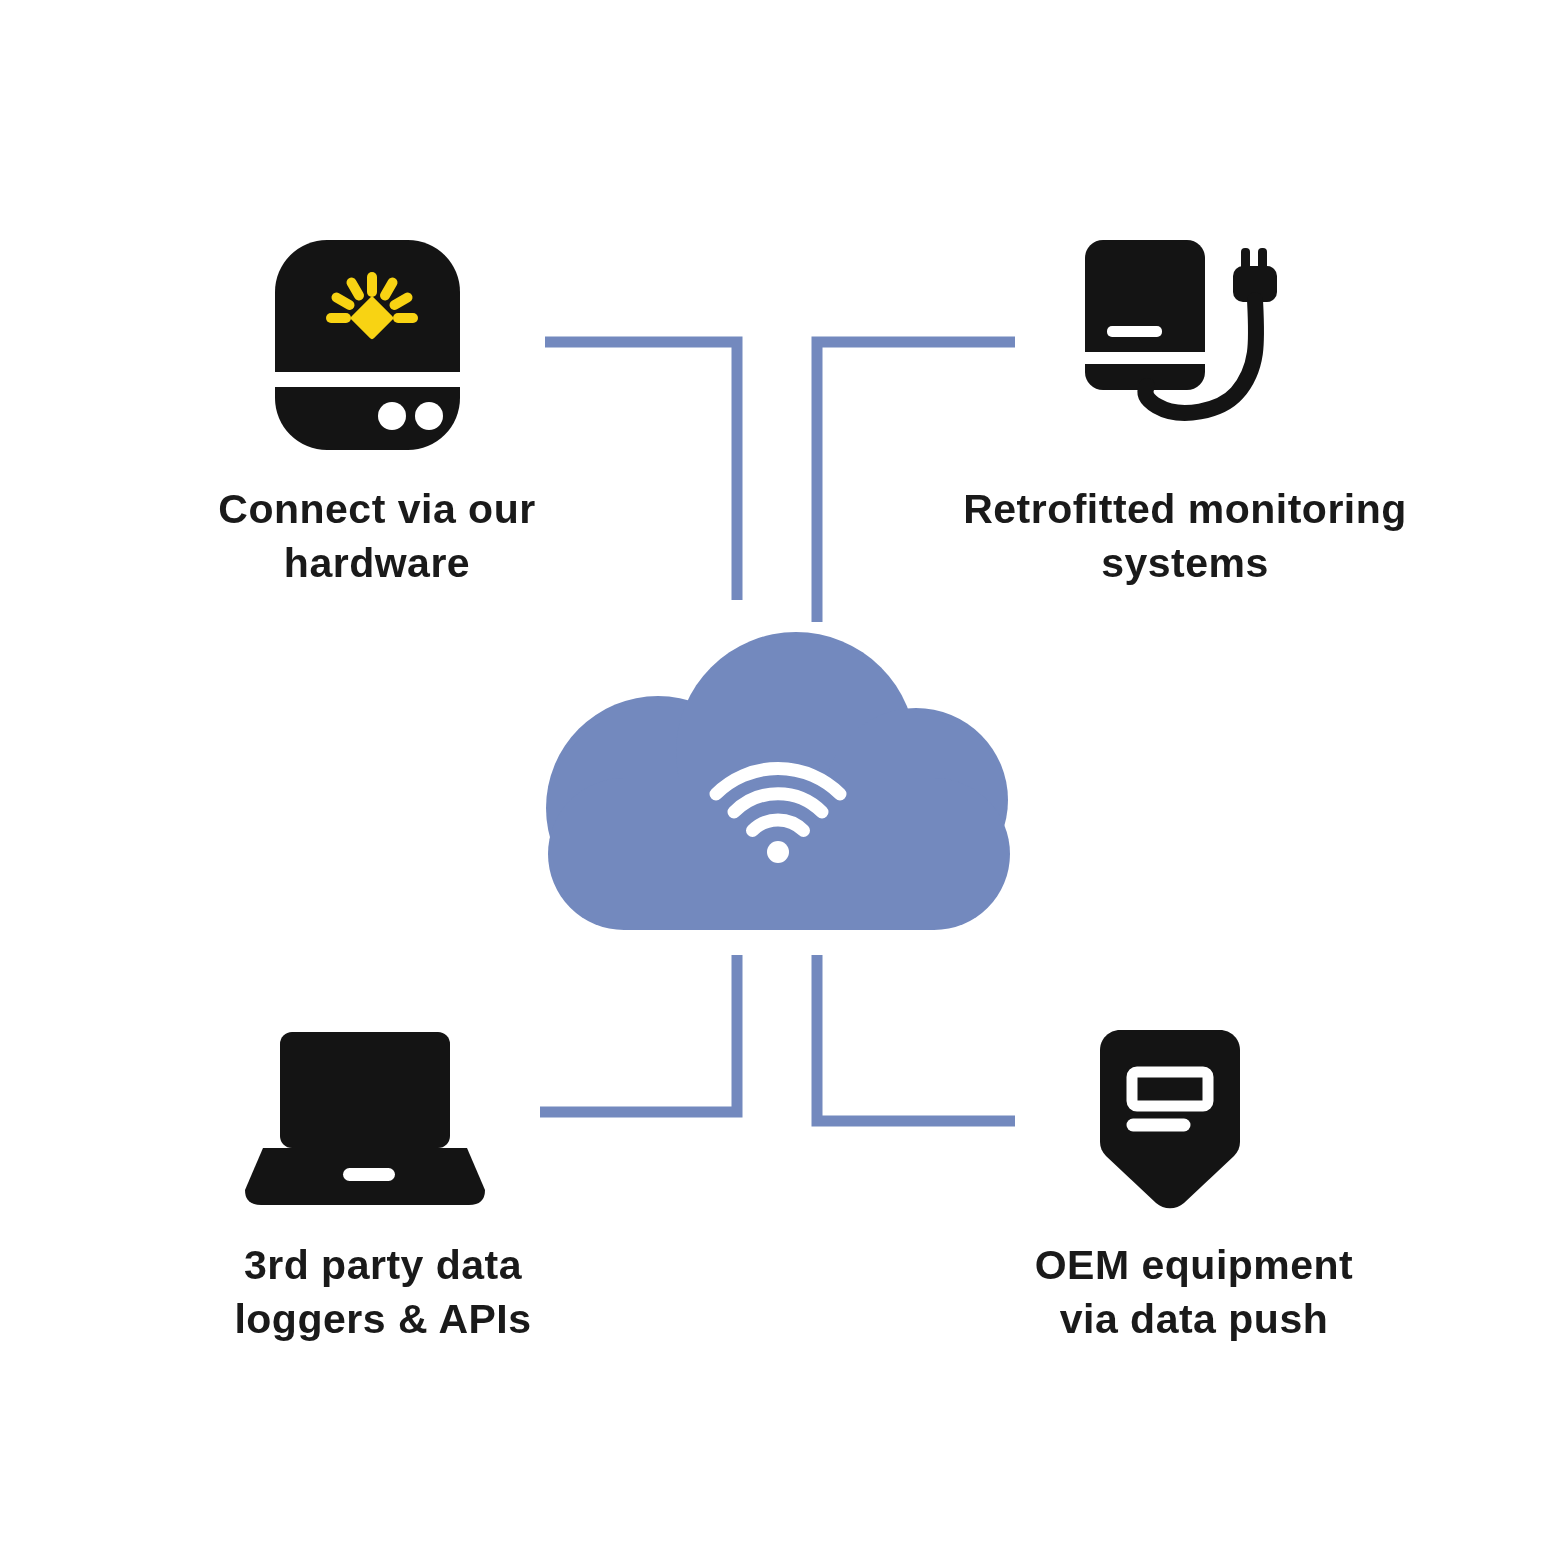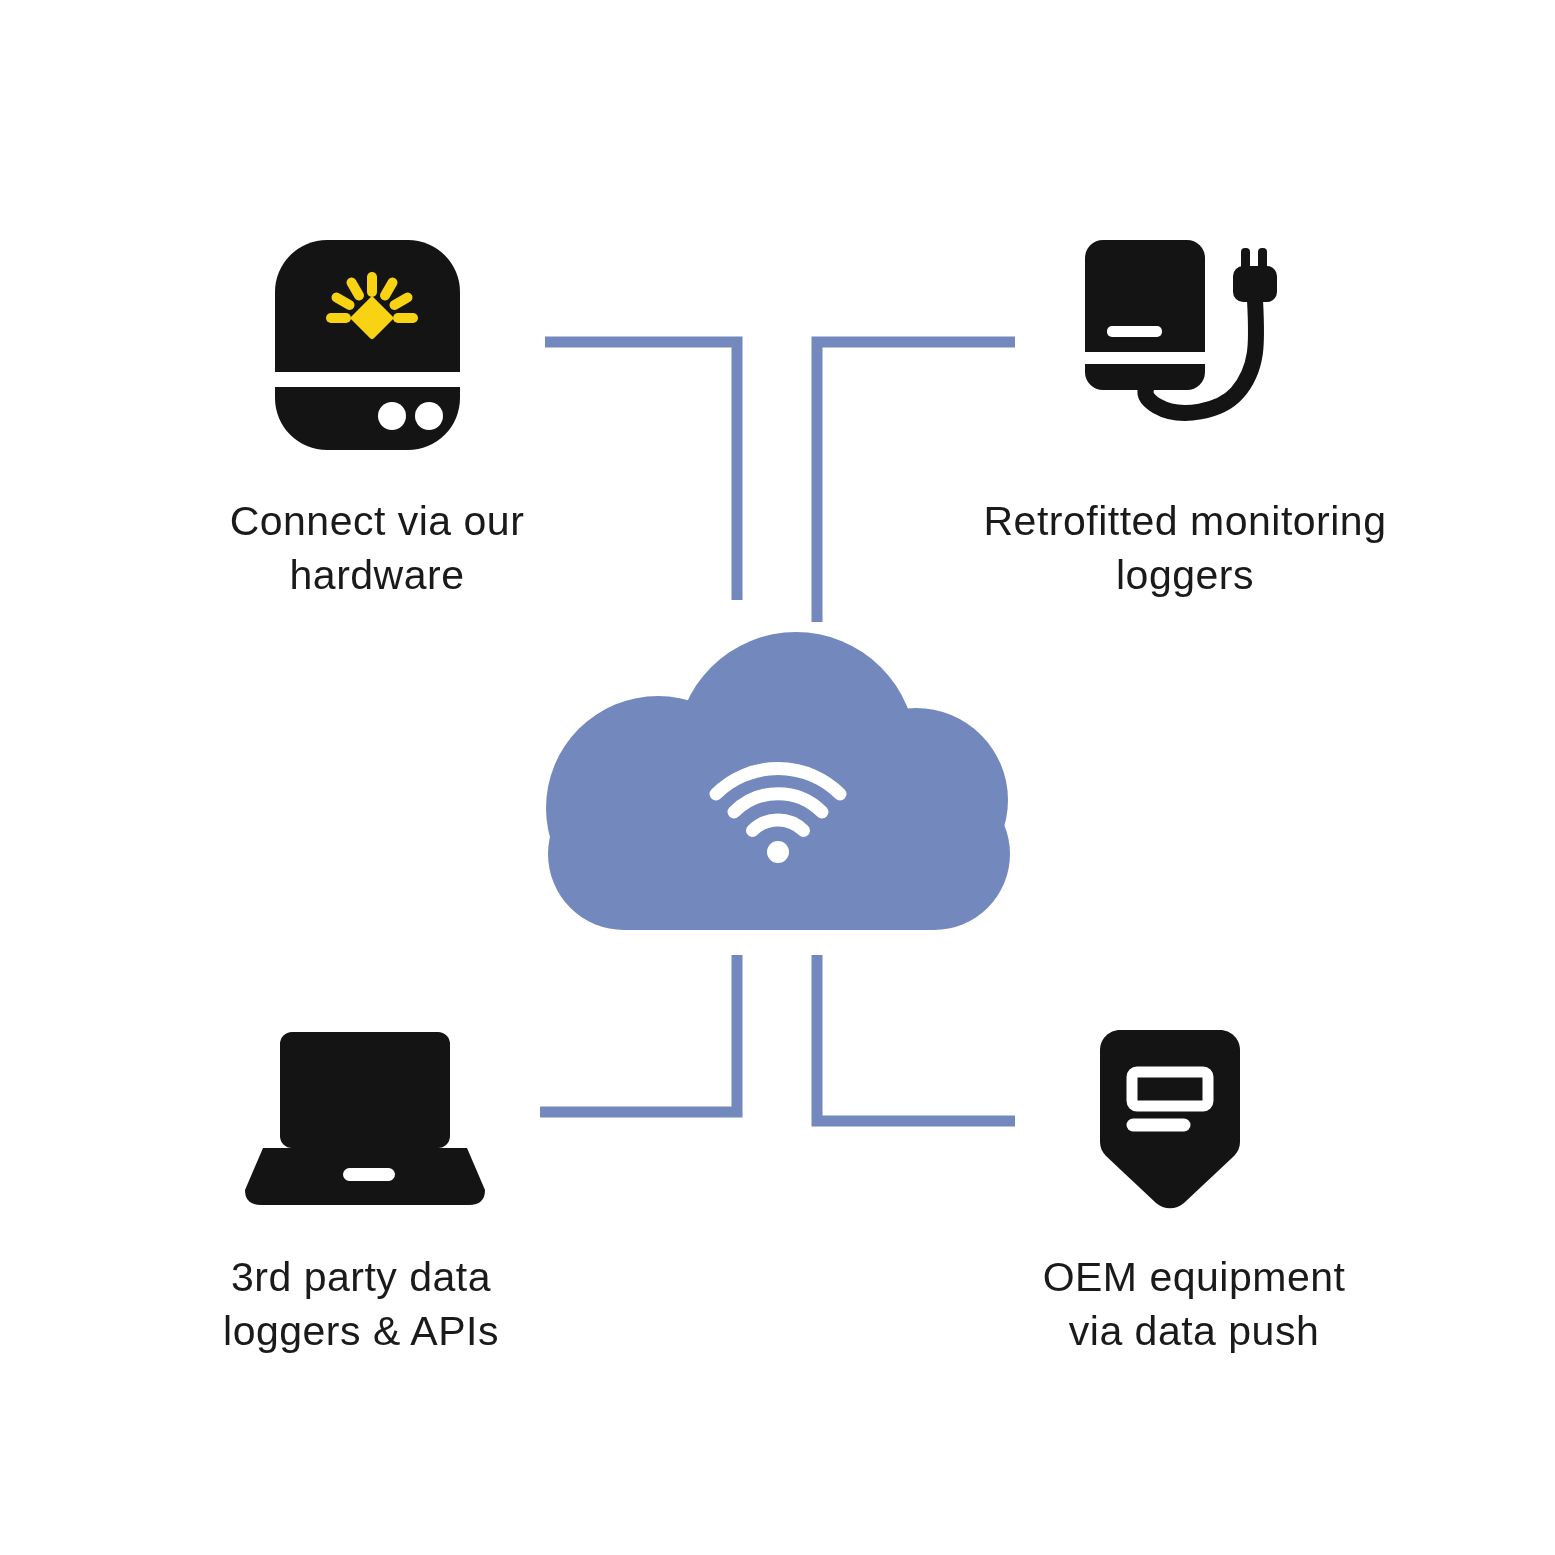--- a/index.html
+++ b/index.html
@@ -15,28 +15,27 @@
     position:relative;
     width:1555px;
     height:1555px;
     background:var(--bg);
     overflow:hidden;
     font-family:"Liberation Sans", sans-serif;
   }
   .abs{position:absolute;}
   .label{
     position:absolute;
-    font-weight:400;
+    font-weight:700;
     font-size:41px;
     line-height:1.32;
     letter-spacing:0.5px;
     color:var(--text-color);
     text-align:center;
     white-space:pre-line;
-    margin-top:12px;
   }
   .fill-black{fill:var(--icon-black);}
   .fill-white{fill:#ffffff;}
   .fill-blue{fill:var(--accent-blue);}
   .fill-yellow{fill:var(--accent-yellow);}
   .stroke-yellow{stroke:var(--accent-yellow);stroke-linecap:round;fill:none;}
   .stroke-white{stroke:#ffffff;fill:none;stroke-linecap:round;}
   .stroke-black{stroke:var(--icon-black);fill:none;stroke-linecap:round;}
   .connector{stroke:var(--accent-blue);stroke-width:11;fill:none;stroke-linecap:butt;stroke-linejoin:miter;}
 </style>
@@ -105,21 +104,21 @@
   <svg class="abs" style="left:1100px;top:1030px;" width="140" height="182" viewBox="0 0 140 182">
     <path class="fill-black" d="M 20 0 H 120 C 131 0 140 9 140 20 V 112 C 140 117 138 122 134 126 L 84 173 C 76 180 64 180 56 173 L 6 126 C 2 122 0 117 0 112 V 20 C 0 9 9 0 20 0 Z"></path>
     <rect class="stroke-white" stroke-width="11" x="32" y="42" width="76" height="34" rx="5"></rect>
     <line class="stroke-white" stroke-width="13" x1="33" y1="95" x2="84" y2="95"></line>
   </svg>
 
   <div class="label" style="left:152px;top:482px;width:450px;">Connect via our
 hardware</div>
 
   <div class="label" style="left:925px;top:482px;width:520px;">Retrofitted monitoring
-loggers</div>
+systems</div>
 
-  <div class="label" style="left:136px;top:1238px;width:450px;">3rd party data
+  <div class="label" style="left:158px;top:1238px;width:450px;">3rd party data
 loggers &amp; APIs</div>
 
   <div class="label" style="left:974px;top:1238px;width:440px;">OEM equipment
 via data push</div>
 
 </div>
 
 </body></html>

